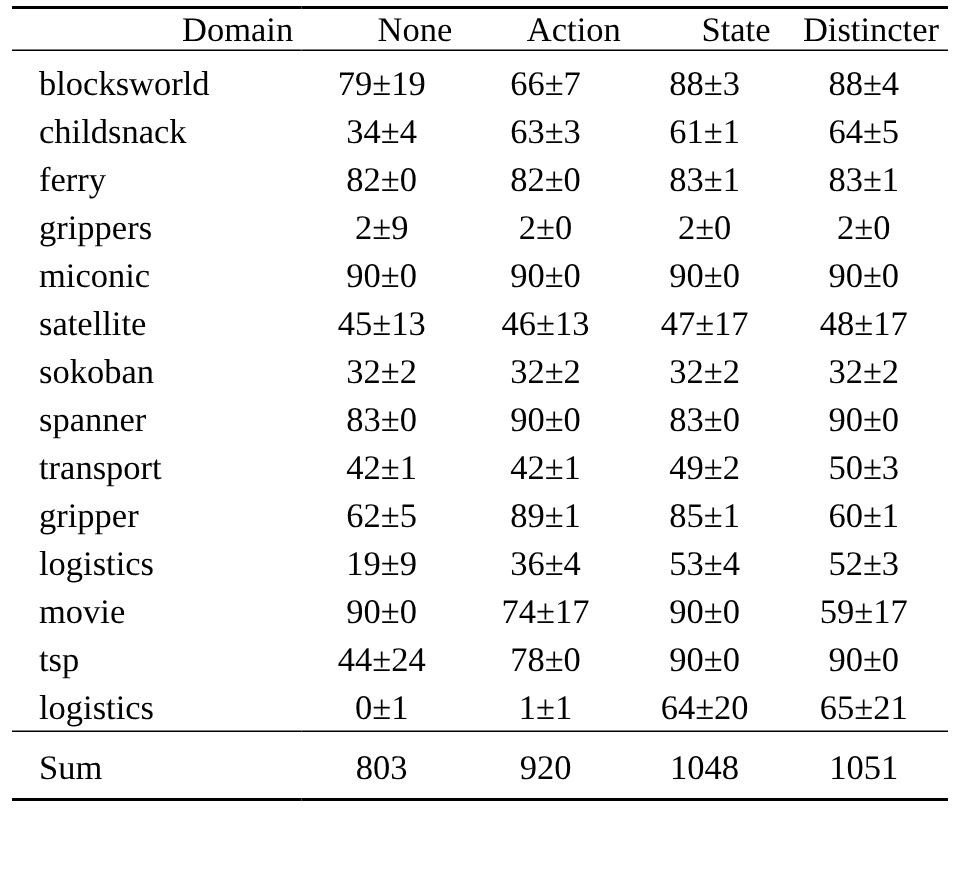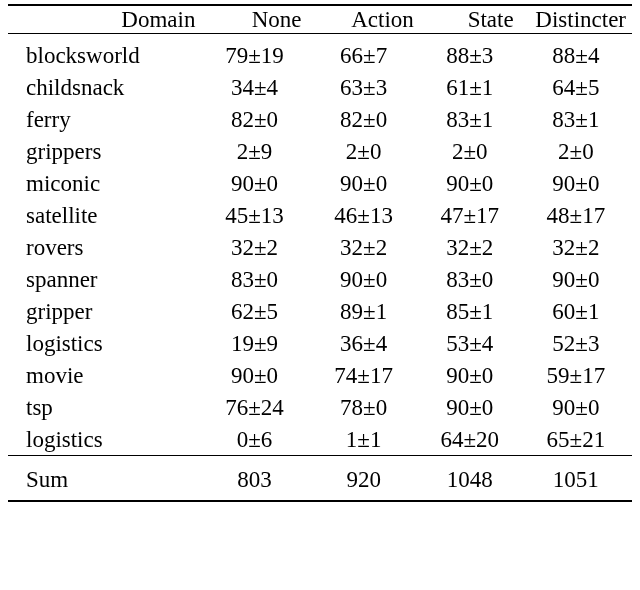--- a/index.html
+++ b/index.html
@@ -140,32 +140,39 @@
         <td class="col-num">90±0</td>
       </tr>
       <tr class="body-row">
         <td class="col-domain">satellite</td>
         <td class="col-num">45±13</td>
         <td class="col-num">46±13</td>
         <td class="col-num">47±17</td>
         <td class="col-num">48±17</td>
       </tr>
       <tr class="body-row">
-        <td class="col-domain">rovers</td>
+        <td class="col-domain">sokoban</td>
         <td class="col-num">32±2</td>
         <td class="col-num">32±2</td>
         <td class="col-num">32±2</td>
         <td class="col-num">32±2</td>
       </tr>
       <tr class="body-row">
         <td class="col-domain">spanner</td>
         <td class="col-num">83±0</td>
         <td class="col-num">90±0</td>
         <td class="col-num">83±0</td>
         <td class="col-num">90±0</td>
+      </tr>
+      <tr class="body-row">
+        <td class="col-domain">transport</td>
+        <td class="col-num">42±1</td>
+        <td class="col-num">42±1</td>
+        <td class="col-num">49±2</td>
+        <td class="col-num">50±3</td>
       </tr>
       <tr class="body-row">
         <td class="col-domain">gripper</td>
         <td class="col-num">62±5</td>
         <td class="col-num">89±1</td>
         <td class="col-num">85±1</td>
         <td class="col-num">60±1</td>
       </tr>
       <tr class="body-row">
         <td class="col-domain">logistics</td>
@@ -176,28 +183,28 @@
       </tr>
       <tr class="body-row">
         <td class="col-domain">movie</td>
         <td class="col-num">90±0</td>
         <td class="col-num">74±17</td>
         <td class="col-num">90±0</td>
         <td class="col-num">59±17</td>
       </tr>
       <tr class="body-row">
         <td class="col-domain">tsp</td>
-        <td class="col-num">76±24</td>
+        <td class="col-num">44±24</td>
         <td class="col-num">78±0</td>
         <td class="col-num">90±0</td>
         <td class="col-num">90±0</td>
       </tr>
       <tr class="body-row">
         <td class="col-domain">logistics</td>
-        <td class="col-num">0±6</td>
+        <td class="col-num">0±1</td>
         <td class="col-num">1±1</td>
         <td class="col-num">64±20</td>
         <td class="col-num">65±21</td>
       </tr>
       <tr class="sum-row rule-mid rule-bottom">
         <td class="col-domain">Sum</td>
         <td class="col-num">803</td>
         <td class="col-num">920</td>
         <td class="col-num">1048</td>
         <td class="col-num">1051</td>

